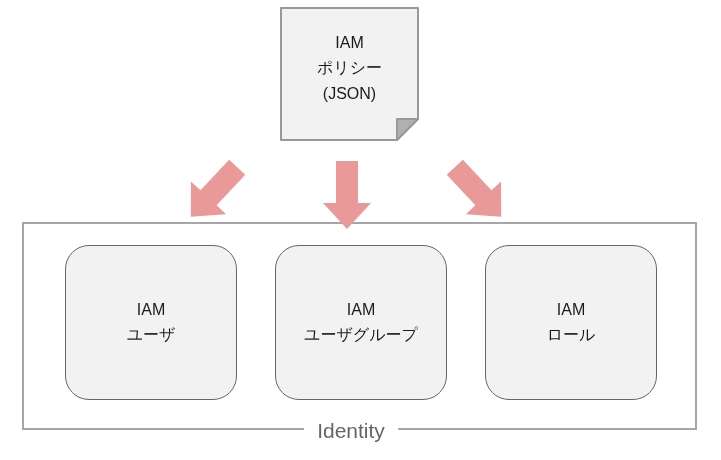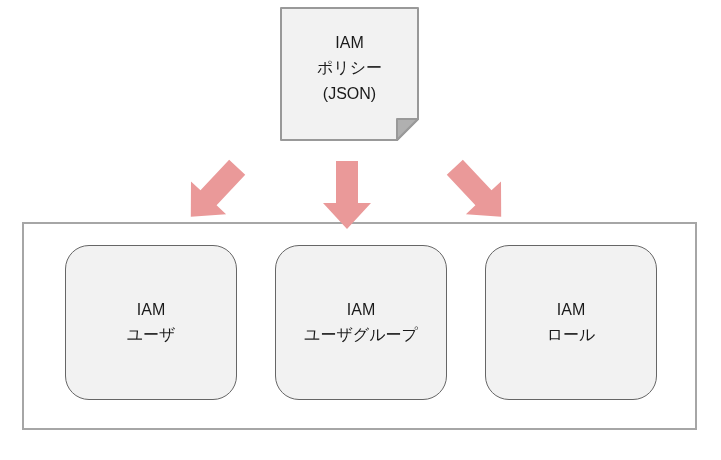--- a/index.html
+++ b/index.html
@@ -95,20 +95,21 @@
 
   <div class="iam-box box-user">IAM
 ユーザ</div>
 
   <div class="iam-box box-usergroup">IAM
 ユーザグループ</div>
 
   <div class="iam-box box-role">IAM
 ロール</div>
 
+  <div class="identity-label">Identity</div>
 
   <svg class="shapes-svg" width="721" height="460" viewBox="0 0 721 460" xmlns="http://www.w3.org/2000/svg">
 
     <path d="M281,8 H418 V119 L397,140 H281 Z" fill="#f2f2f2" stroke="#999999" stroke-width="2" stroke-linejoin="round"></path>
     <path d="M397,140 L397,119 L418,119 Z" stroke="#999999" stroke-width="2" stroke-linejoin="round" fill="#b0b0b0"></path>
 
     <polygon points="-11,-34 11,-34 11,8 24,8 0,34 -24,8 -11,8" transform="translate(214,192) rotate(43)" fill="#ea9999"></polygon>
 
     <polygon points="-11,-34 11,-34 11,8 24,8 0,34 -24,8 -11,8" transform="translate(347,195)" fill="#ea9999"></polygon>
 

